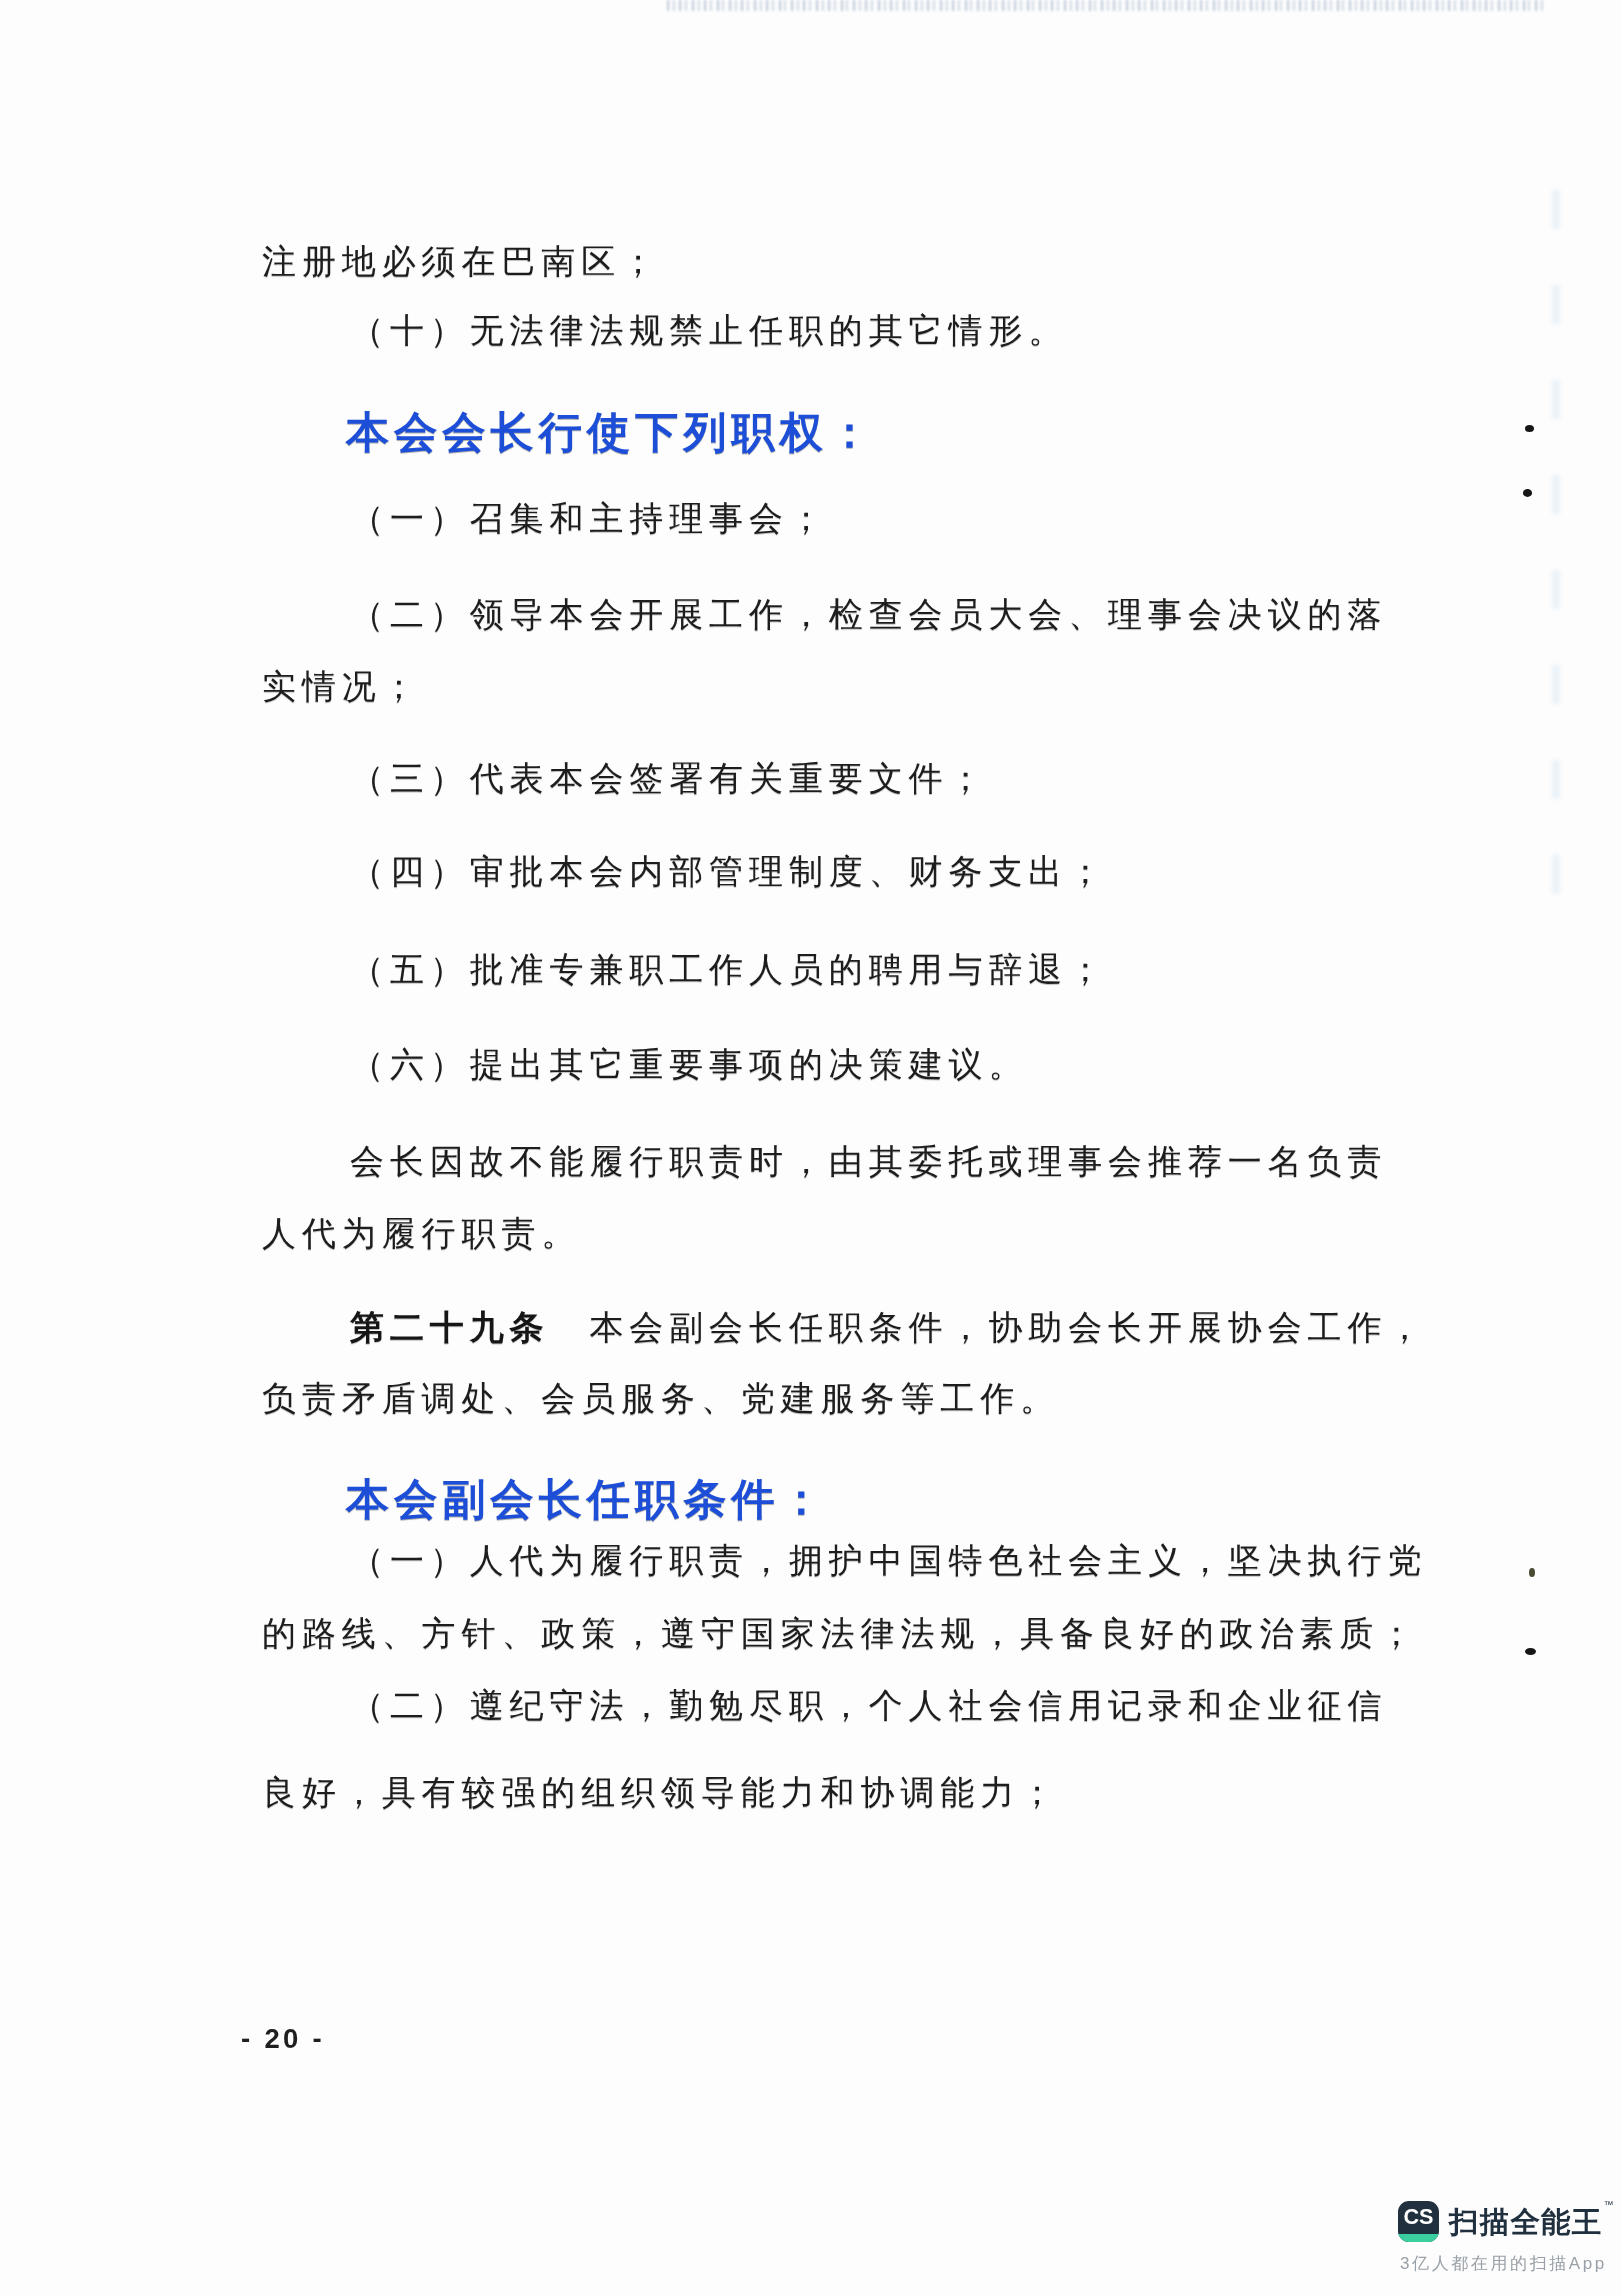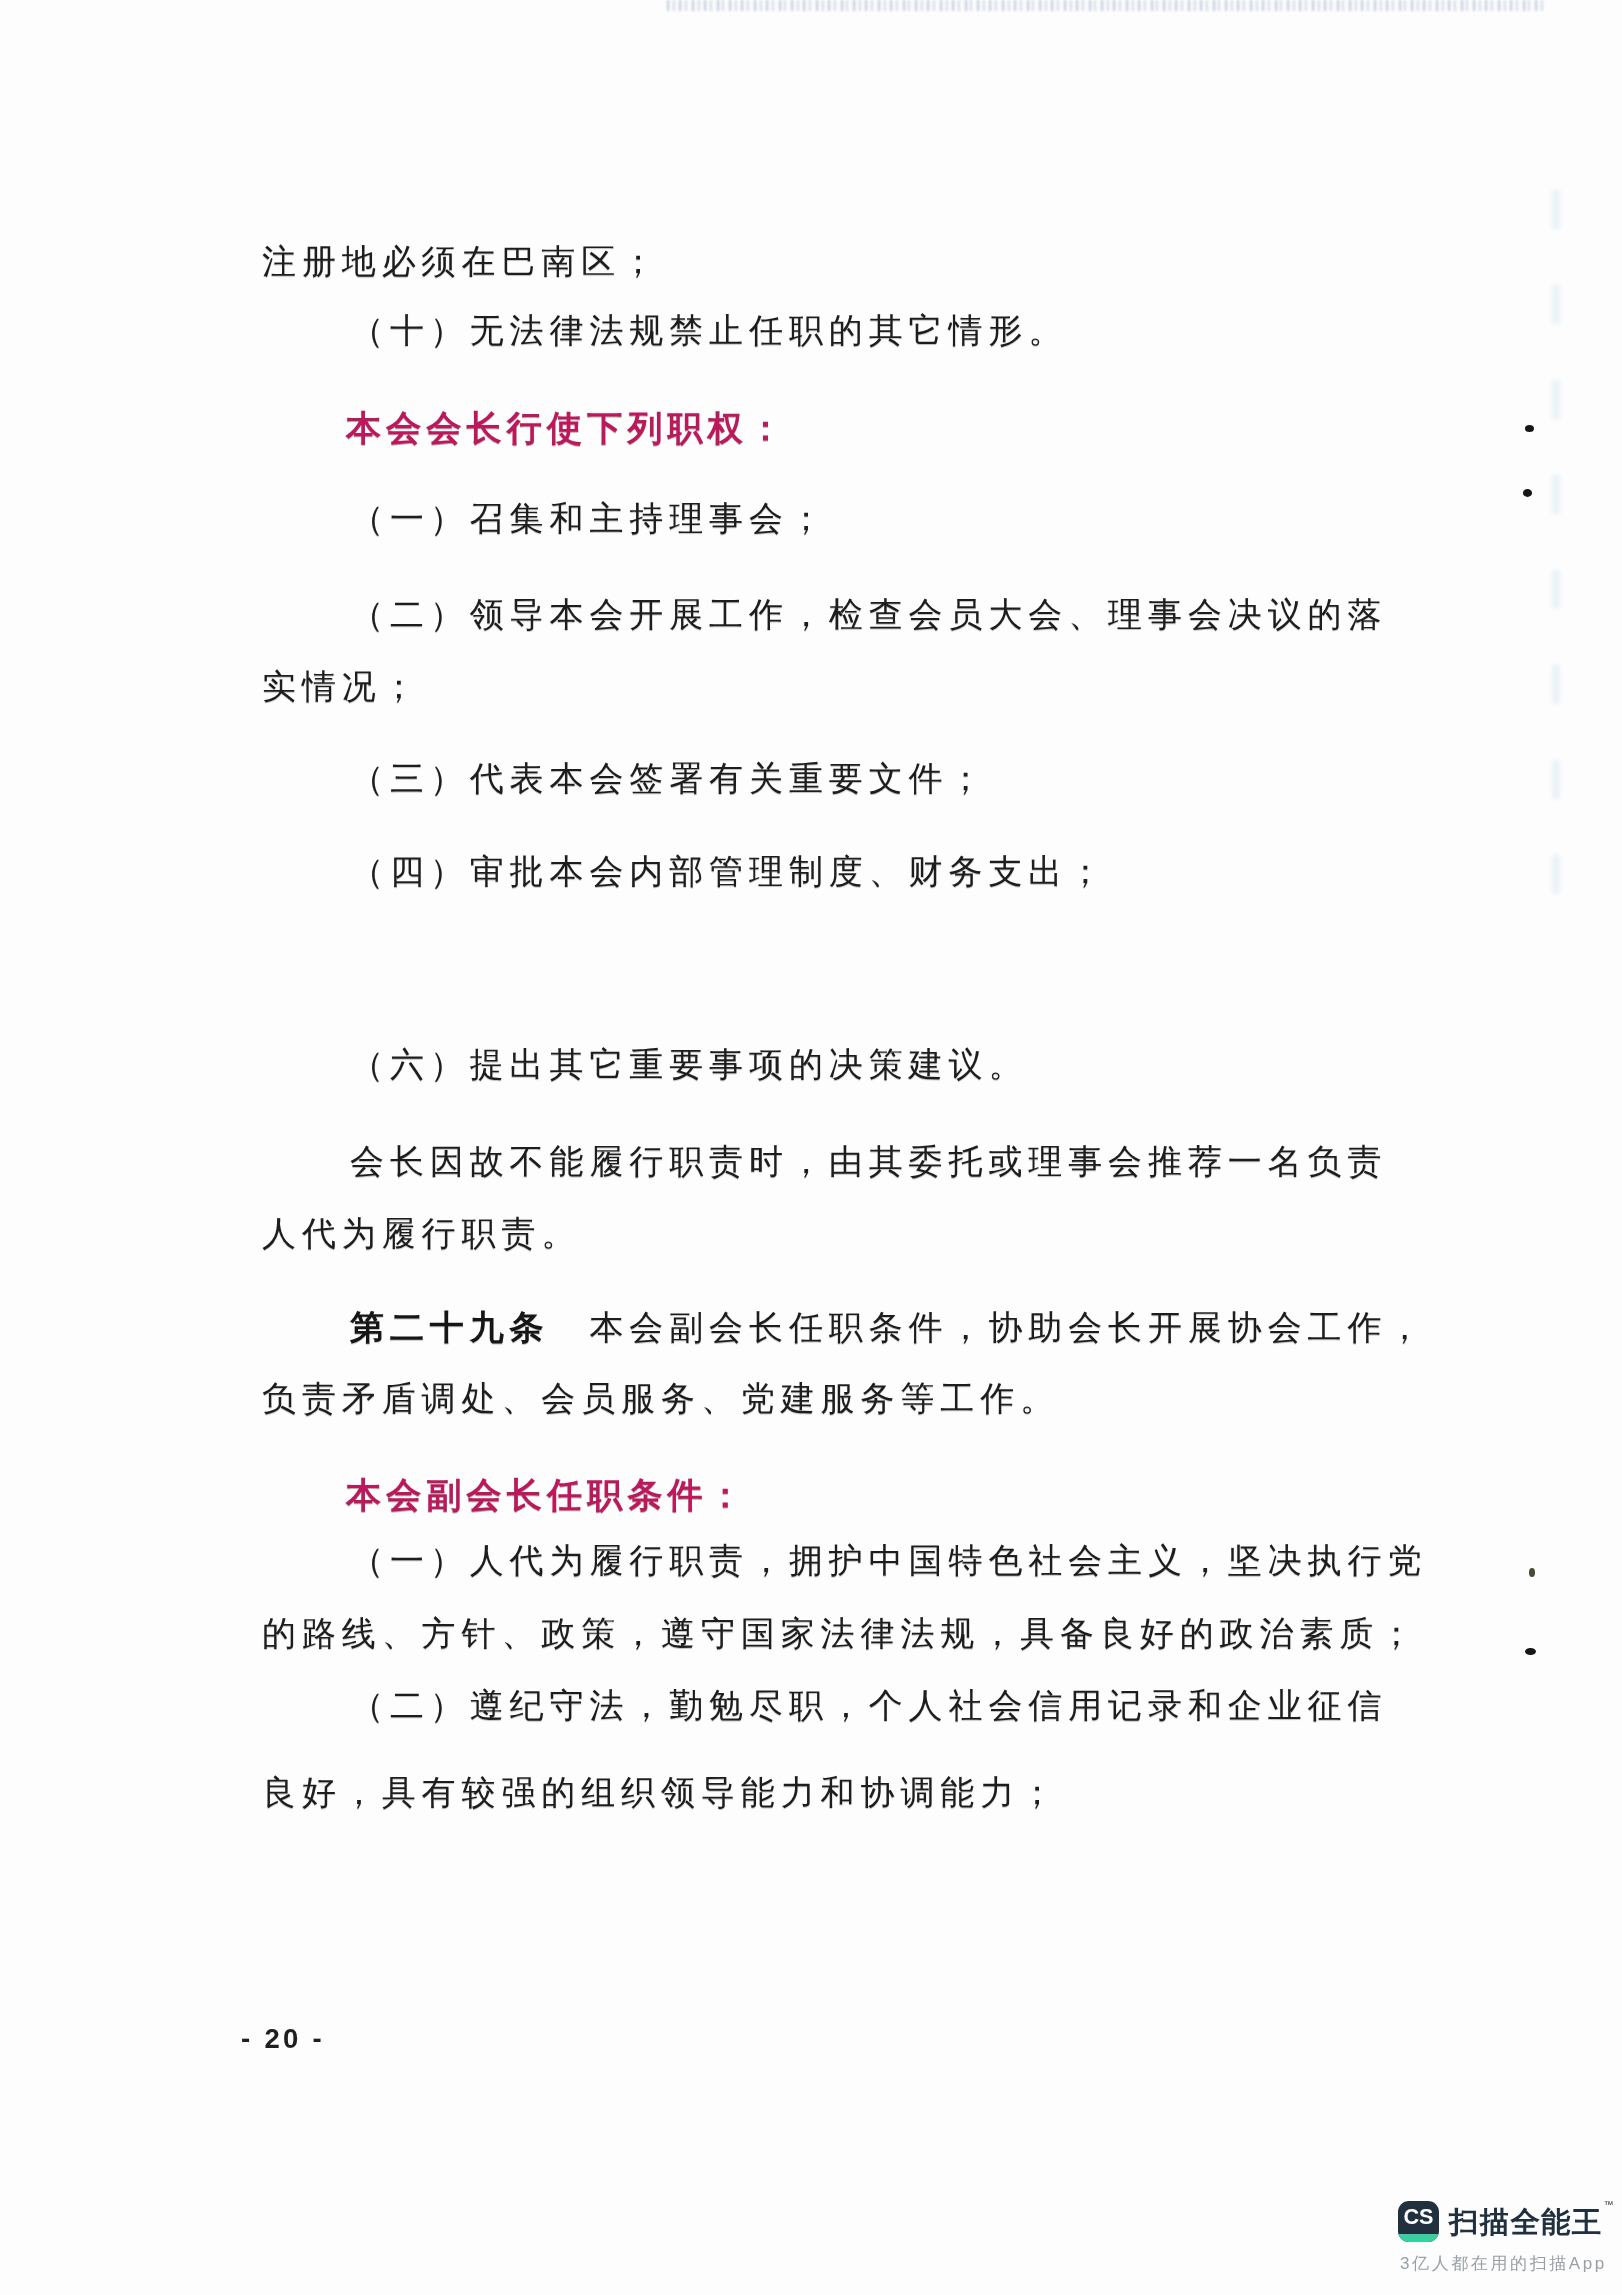--- a/index.html
+++ b/index.html
@@ -42,23 +42,23 @@
     white-space: pre;
     font-size: 34px;
     letter-spacing: 5.9px;
     line-height: 1.2;
     color: var(--ink);
     text-shadow: 0 0.7px 0.7px rgba(40, 40, 40, 0.28);
   }
   .heading {
     font-family: "Liberation Sans", "DejaVu Sans", sans-serif;
     font-weight: 700;
-    font-size: 35px;
+    font-size: 43px;
     letter-spacing: 5.2px;
-    color: #be185d;
+    color: #1d4ed8;
     text-shadow: 0 0.7px 0.7px rgba(20, 20, 20, 0.35);
   }
   .article-label {
     font-family: "Liberation Sans", "DejaVu Sans", sans-serif;
     font-weight: 700;
     color: #161616;
   }
   .page-number {
     position: absolute;
     left: 241px; top: 2023px;
@@ -140,20 +140,21 @@
   <div class="blue-streak"></div>
 
   <div class="doc-line" style="left:262px; top:242px;">注册地必须在巴南区；</div>
   <div class="doc-line" style="left:350px; top:311px;">（十）无法律法规禁止任职的其它情形。</div>
   <div class="doc-line heading" style="left:346px; top:407px;">本会会长行使下列职权：</div>
   <div class="doc-line" style="left:350px; top:499px;">（一）召集和主持理事会；</div>
   <div class="doc-line" style="left:350px; top:595px;">（二）领导本会开展工作，检查会员大会、理事会决议的落</div>
   <div class="doc-line" style="left:262px; top:667px;">实情况；</div>
   <div class="doc-line" style="left:350px; top:759px;">（三）代表本会签署有关重要文件；</div>
   <div class="doc-line" style="left:350px; top:852px;">（四）审批本会内部管理制度、财务支出；</div>
+  <div class="doc-line" style="left:350px; top:950px;">（五）批准专兼职工作人员的聘用与辞退；</div>
   <div class="doc-line" style="left:350px; top:1045px;">（六）提出其它重要事项的决策建议。</div>
   <div class="doc-line" style="left:350px; top:1142px;">会长因故不能履行职责时，由其委托或理事会推荐一名负责</div>
   <div class="doc-line" style="left:262px; top:1214px;">人代为履行职责。</div>
   <div class="doc-line" style="left:350px; top:1307px;"><span class="article-label">第二十九条</span><span>　本会副会长任职条件，协助会长开展协会工作，</span></div>
   <div class="doc-line" style="left:262px; top:1379px;">负责矛盾调处、会员服务、党建服务等工作。</div>
   <div class="doc-line heading" style="left:346px; top:1474px;">本会副会长任职条件：</div>
   <div class="doc-line" style="left:350px; top:1541px;">（一）人代为履行职责，拥护中国特色社会主义，坚决执行党</div>
   <div class="doc-line" style="left:262px; top:1614px;">的路线、方针、政策，遵守国家法律法规，具备良好的政治素质；</div>
   <div class="doc-line" style="left:350px; top:1686px;">（二）遵纪守法，勤勉尽职，个人社会信用记录和企业征信</div>
   <div class="doc-line" style="left:262px; top:1773px;">良好，具有较强的组织领导能力和协调能力；</div>

